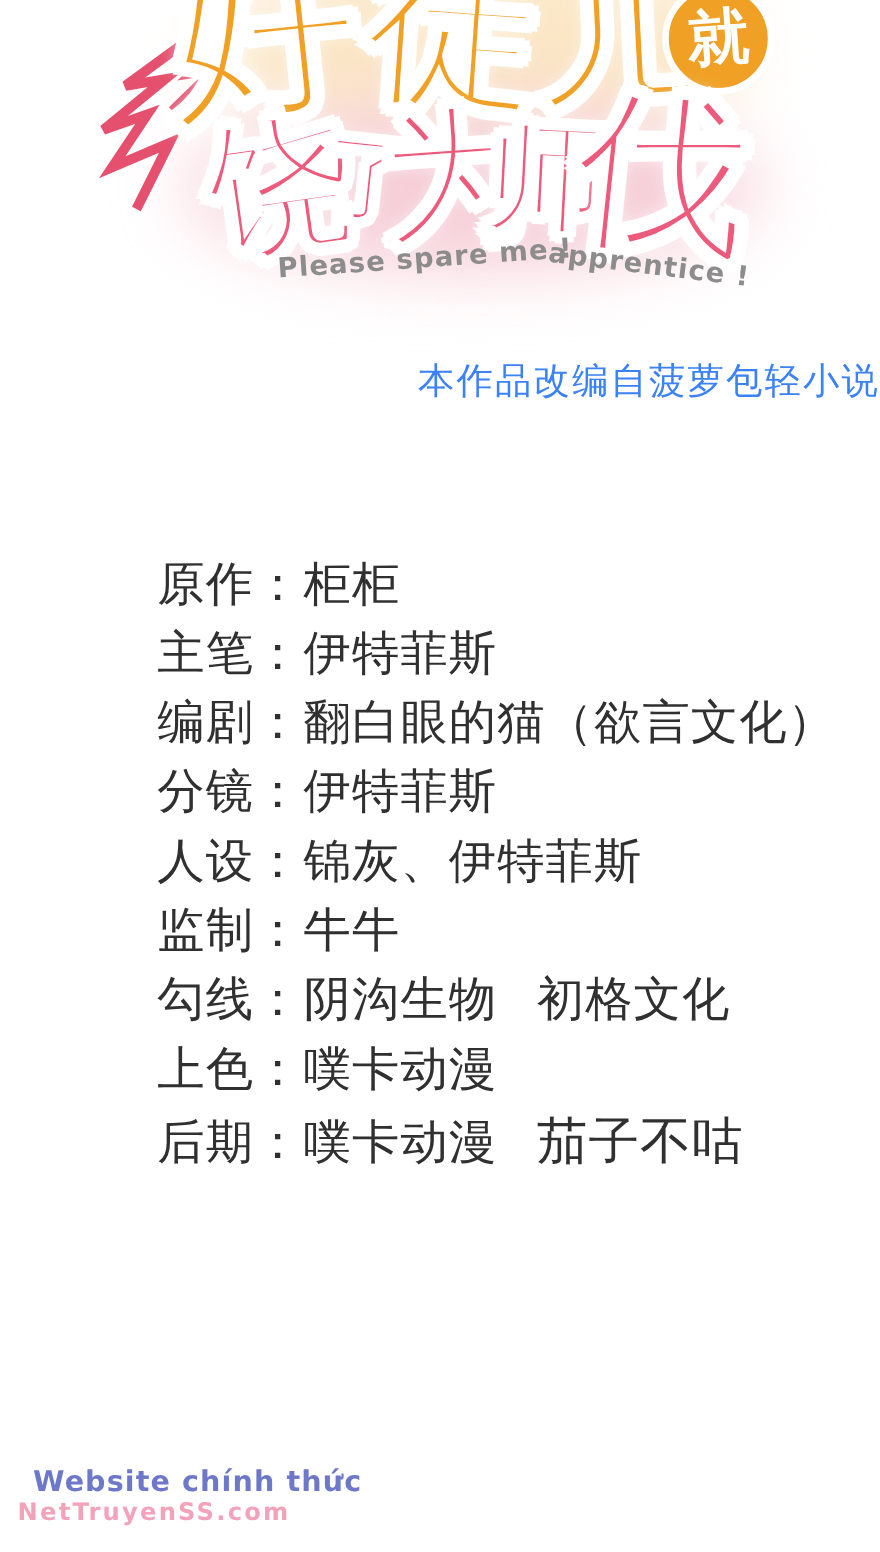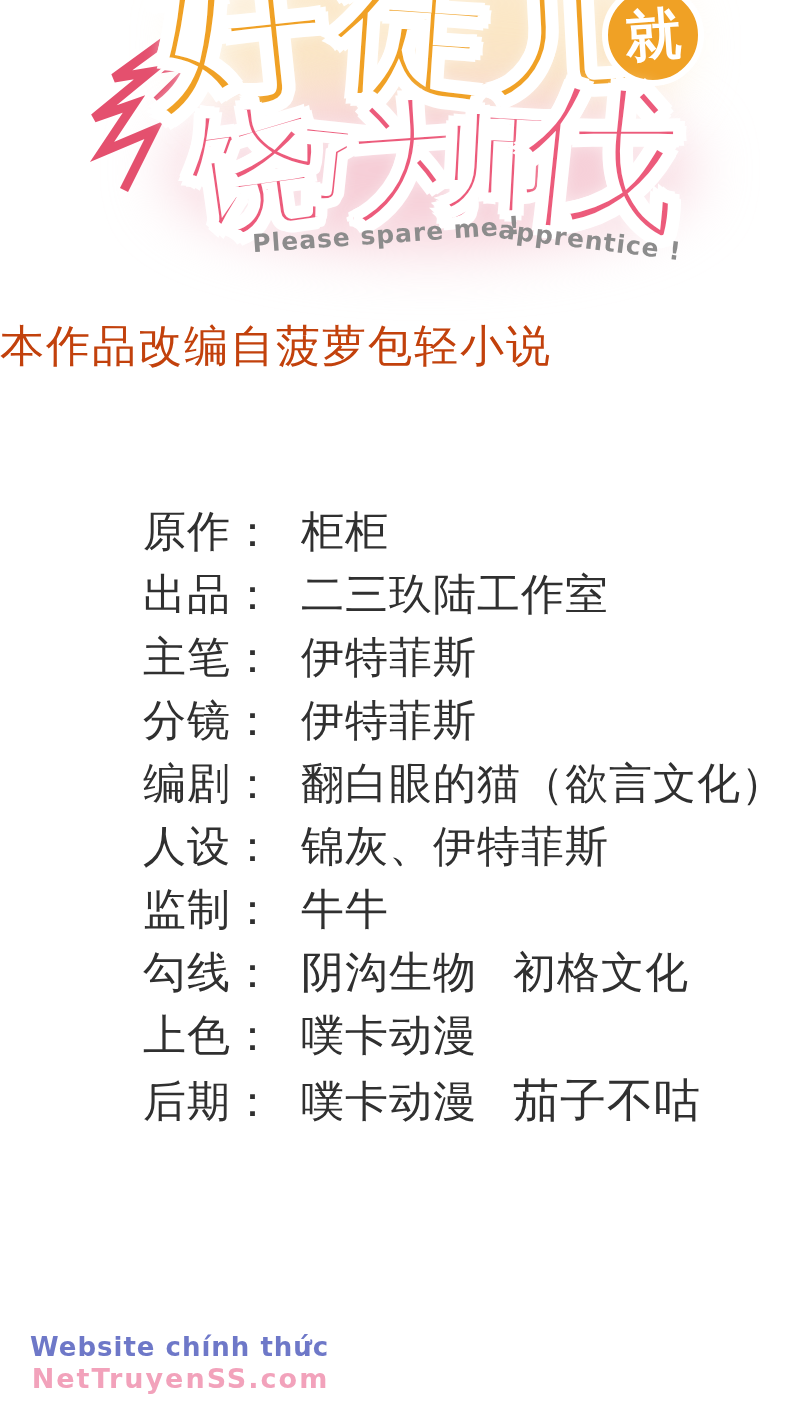--- a/index.html
+++ b/index.html
@@ -66,41 +66,41 @@
     position:absolute;z-index:3;
     color:var(--subtitle_gray);
     font-size:25px;font-weight:600;letter-spacing:1px;white-space:nowrap;
   }
   .sub-left{left:252px;top:220px;transform:rotate(-4deg);}
   .sub-right{left:498px;top:226px;transform:rotate(7deg);}
 
   
   .adaptation{
     position:absolute;left:0;top:316px;width:100%;
-    text-align:left;color:#c2410c;
-    font-size:44px;line-height:60px;letter-spacing:2px;
+    text-align:right;color:#3b82f6;
+    font-size:33px;line-height:60px;letter-spacing:2px;
   }
   .adaptation p{margin:0;}
 
   
   .credits{
     position:absolute;left:143px;top:510px;
     display:flex;flex-direction:column;gap:20px;
     color:var(--text);
     font-size:43px;line-height:1;letter-spacing:1px;
     white-space:nowrap;
   }
-  .credit-row .value{margin-left:26px;}
+  .credit-row .value{margin-left:1px;}
   .credit-row .value2{margin-left:36px;}
   .credit-row .value2.bold{font-weight:400;font-size:46px;}
 
   
   .watermark{position:absolute;left:16px;top:1332px;line-height:1.2;}
   .wm1{color:var(--wm_blue);font-size:26px;font-weight:700;letter-spacing:1px;margin-left:14px;}
-  .wm2{color:var(--wm_pink);font-size:27px;font-weight:700;letter-spacing:2px;text-align:right;}
+  .wm2{color:var(--wm_pink);font-size:22px;font-weight:700;letter-spacing:2px;}
 </style>
 </head>
 <body>
 
 <div class="page">
 
   <header class="logo">
     <div class="glow glow-peach"></div>
     <div class="glow glow-pink"></div>
 
@@ -129,34 +129,31 @@
 
   <section class="adaptation">
     <p>本作品改编自菠萝包轻小说</p>
   </section>
 
   <section class="credits" id="credits-list">
     <div class="credit-row">
       <span class="role">原作：</span><span class="value">柜柜</span>
     </div>
 
-    <div class="credit-row">
-      <span class="role">出品：</span><span class="value">二三玖陆工作室</span>
-    </div>
 
     <div class="credit-row">
       <span class="role">主笔：</span><span class="value">伊特菲斯</span>
     </div>
 
     <div class="credit-row">
-      <span class="role">分镜：</span><span class="value">伊特菲斯</span>
+      <span class="role">编剧：</span><span class="value">翻白眼的猫（欲言文化）</span>
     </div>
 
     <div class="credit-row">
-      <span class="role">编剧：</span><span class="value">翻白眼的猫（欲言文化）</span>
+      <span class="role">分镜：</span><span class="value">伊特菲斯</span>
     </div>
 
     <div class="credit-row">
       <span class="role">人设：</span><span class="value">锦灰、伊特菲斯</span>
     </div>
 
     <div class="credit-row">
       <span class="role">监制：</span><span class="value">牛牛</span>
     </div>
 

